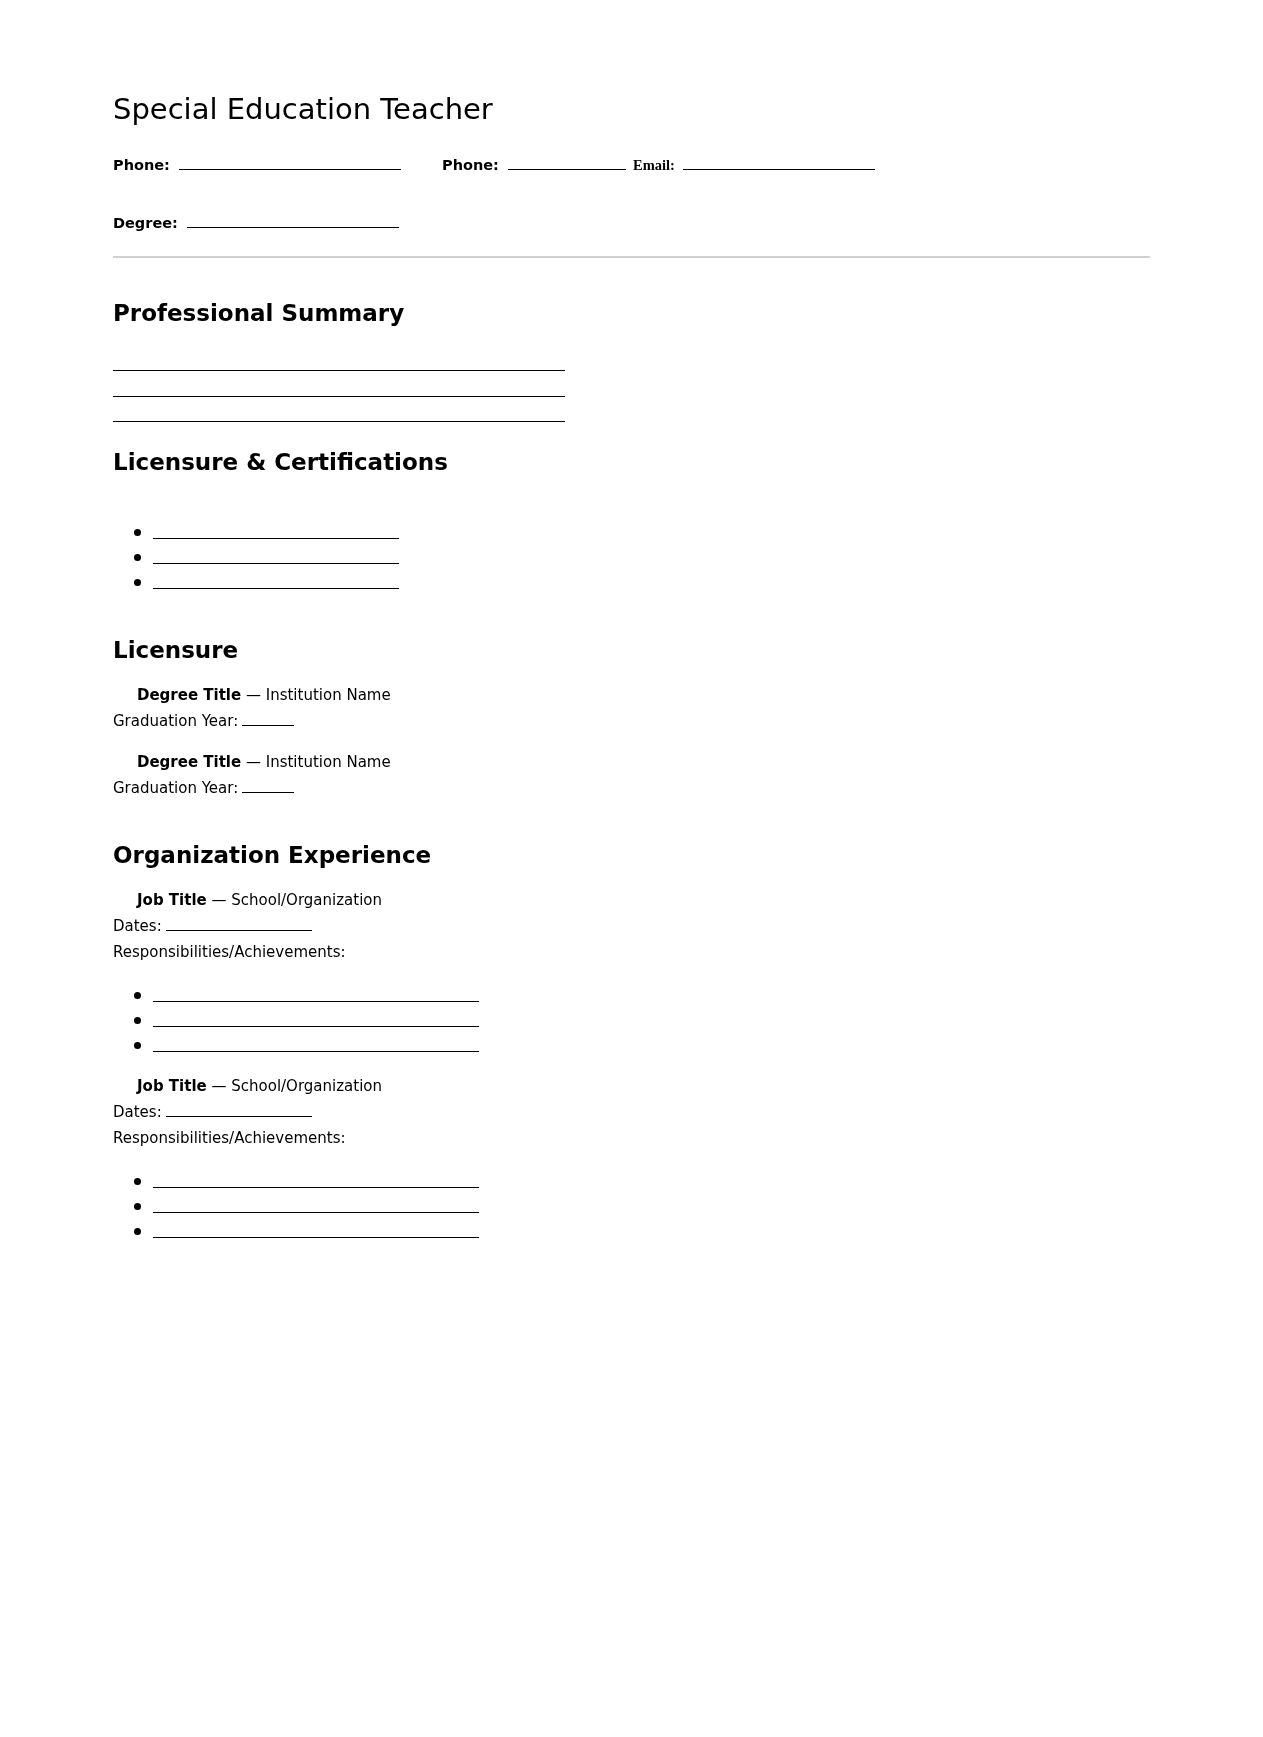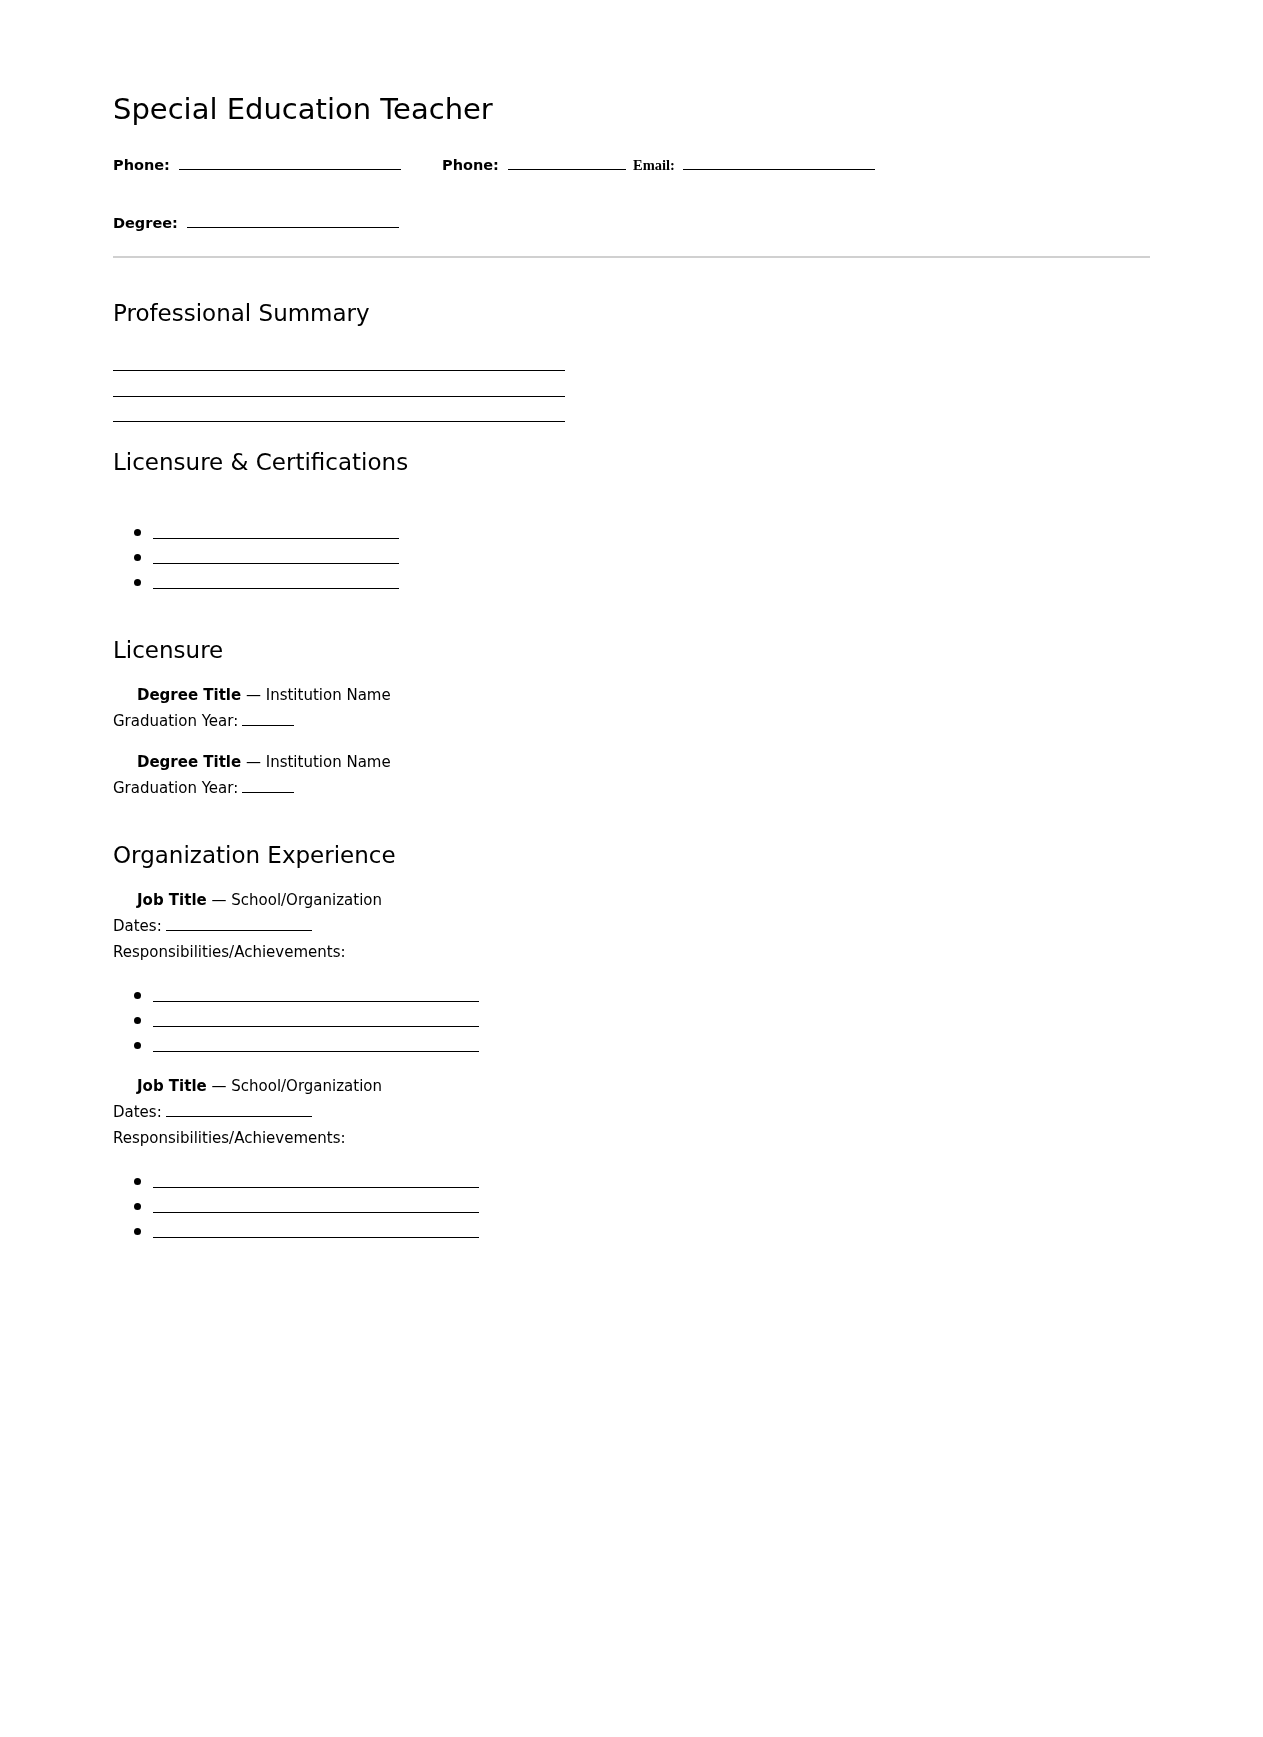--- a/index.html
+++ b/index.html
@@ -47,21 +47,21 @@
       position: absolute;
       top: 256px;
       left: 0;
       width: 1037px;
       border: 0;
       border-top: 2px solid #d0d0d0;
       margin: 0;
     }
     h2 {
       font-family: "DejaVu Sans", sans-serif;
-      font-weight: 400;
+      font-weight: 700;
       font-size: 23px;
       margin: 0;
       position: absolute;
       left: 0;
     }
     .blank-line {
       position: absolute;
       left: 0;
       height: 0;
       border-bottom: 1.5px solid #000;

